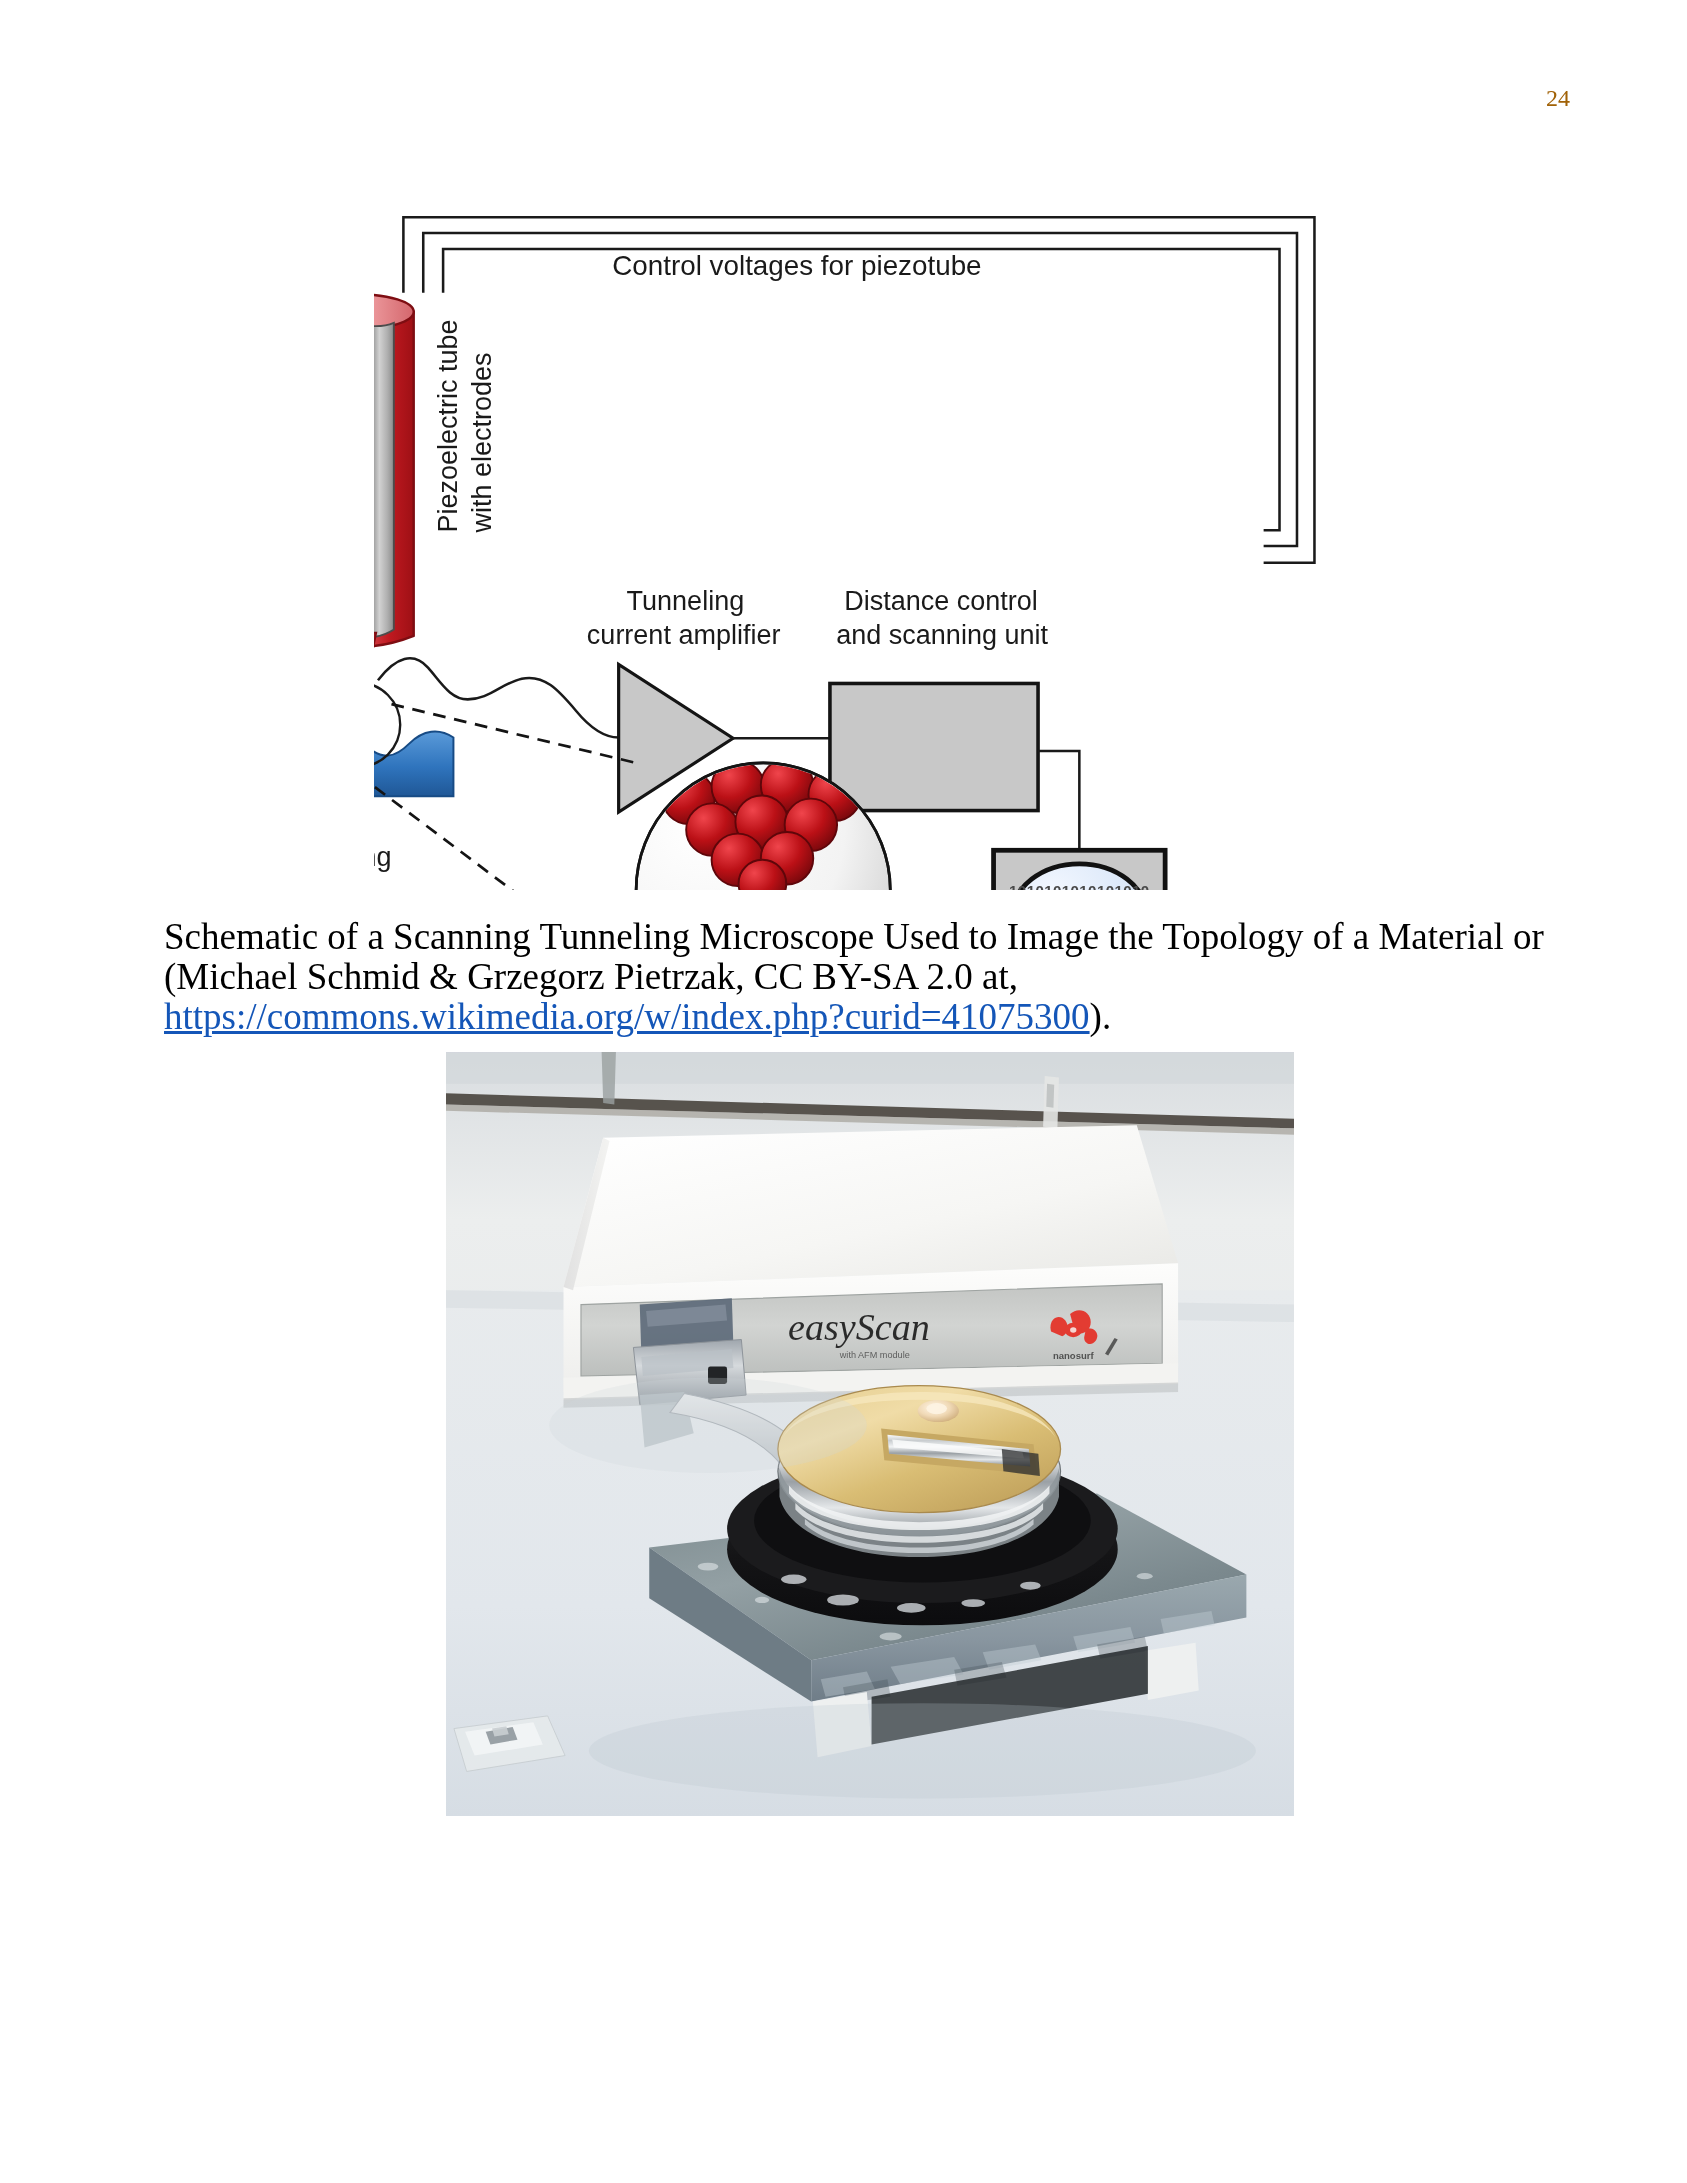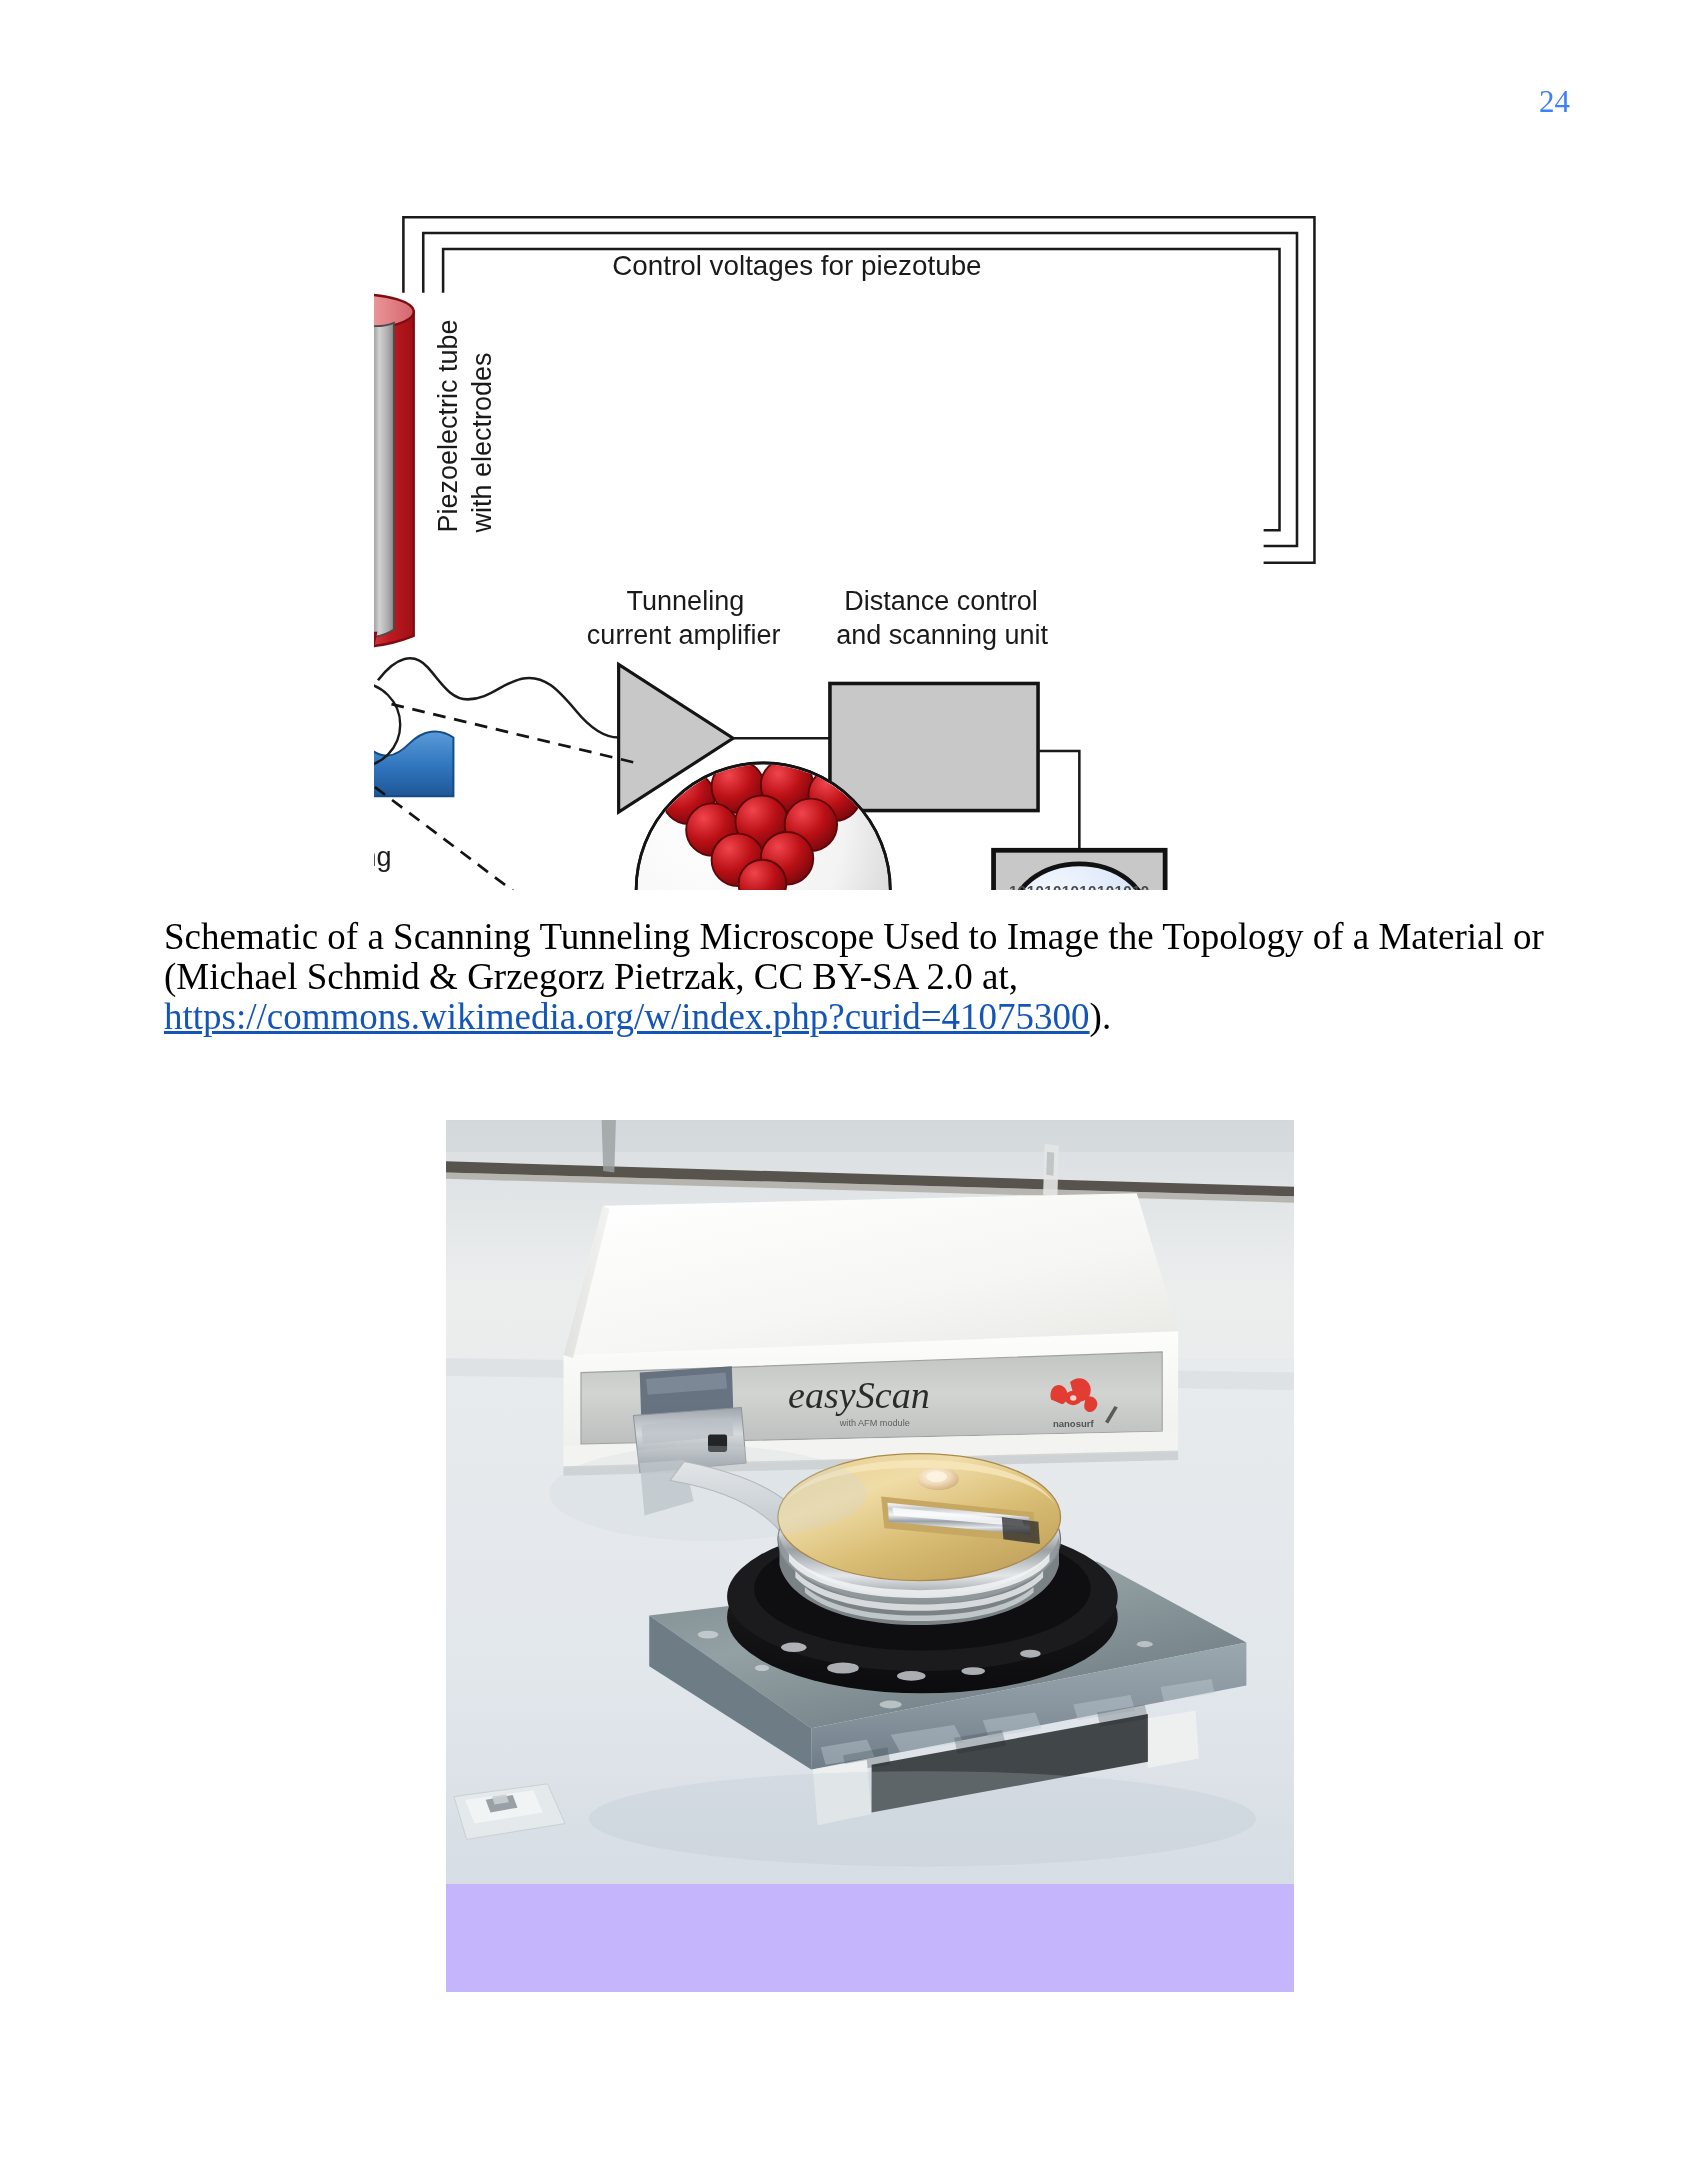--- a/index.html
+++ b/index.html
@@ -17,22 +17,22 @@
   .page {
     position: absolute;
     inset: 0;
     background: #ffffff;
   }
   
   .page-number {
     position: absolute;
     top: 86px;
     right: 117px;
-    font-size: 31px;
-    color: #3b82f6;
+    font-size: 24px;
+    color: #a16207;
     line-height: 1;
   }
   
   .schematic-wrap {
     position: absolute;
     left: 374px;
     top: 191px;
     width: 977px;
     height: 699px;
   }
@@ -52,23 +52,23 @@
   .caption-bottom { top: 1882px; }
   .caption-line { display: block; }
   a.ext-link {
     color: #1456b8;
     text-decoration: underline;
   }
   
   .photo-frame {
     position: absolute;
     left: 446px;
-    top: 1120px;
+    top: 1052px;
     width: 848px;
-    height: 872px;
+    height: 764px;
     overflow: hidden;
     background: #c4b5fd;
   }
   .photo-frame svg { display:block; }
 </style>
 </head>
 <body>
 
 <div class="page">
 

